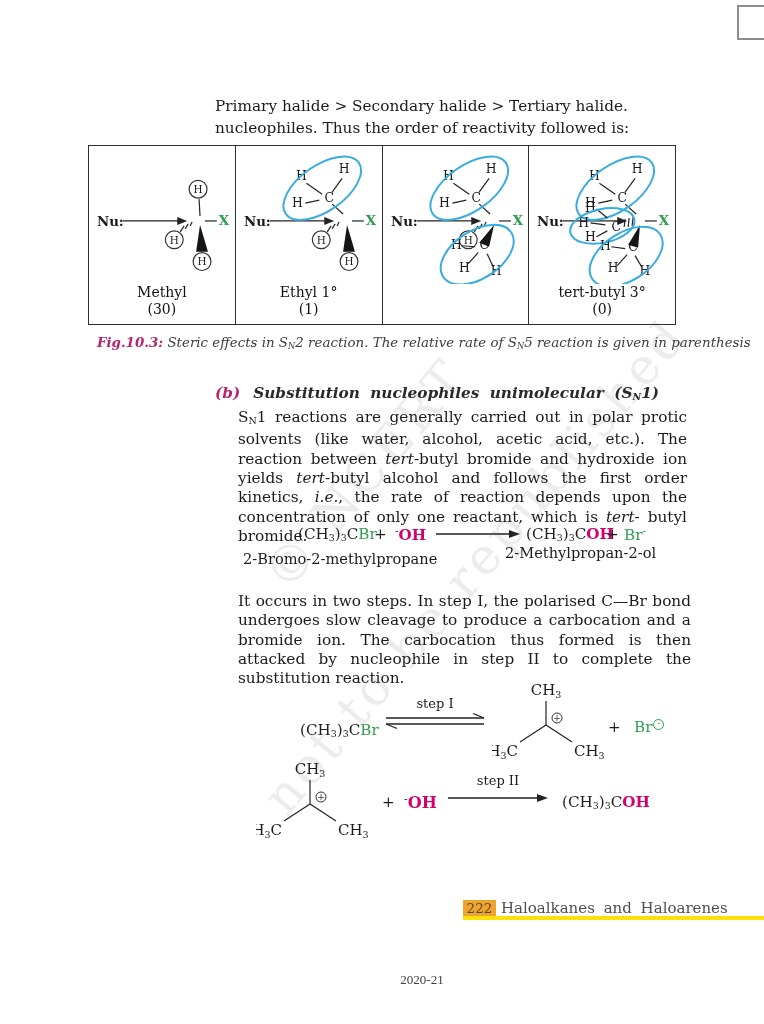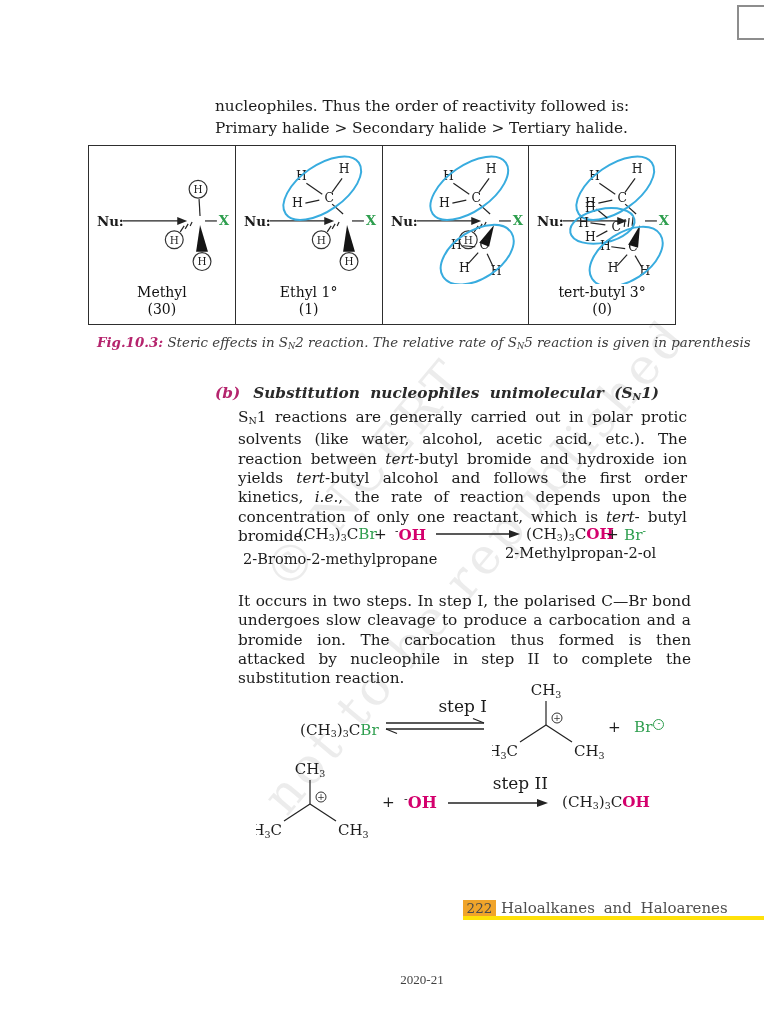--- a/index.html
+++ b/index.html
@@ -52,21 +52,21 @@
   .i{font-style:italic;}
   .g{color:#2e9e4e;}
   .m{color:#d4006d;font-weight:bold;margin-top:27px;}
   .mag{color:#b5246d;}
 
   .f{font-size:15.2px;}
   .flabel{font-size:14.6px;color:#1b1b1b;}
 
   .arrowsvg line{stroke:#222;stroke-width:1.3;fill:none;}
   .arrowsvg polygon{fill:#222;}
-  .steplabel{display:block;text-align:right;font-size:17px;color:#1b1b1b;margin-bottom:1px;}
+  .steplabel{display:block;text-align:center;font-size:13px;color:#1b1b1b;margin-bottom:1px;}
 
   .carbo line{stroke:#222;stroke-width:1.2;}
   .carbo text{font-family:"DejaVu Serif","Liberation Serif",serif;}
   .t-f{font-size:15px;fill:#1c1c1c;}
   .ts{font-size:9.5px;}
   .chgc{fill:none;stroke:#333;stroke-width:1;}
   .chgt{font-size:9px;fill:#333;}
 
   .circhg{display:inline-block;width:9px;height:9px;border:1px solid currentColor;border-radius:50%;
           font-size:9px;line-height:7px;text-align:center;vertical-align:super;margin-left:1px;}
@@ -85,22 +85,22 @@
 <div class="page">
 
   <div class="watermark">
     <div>© NCERT</div>
     <div>not to be republished</div>
   </div>
 
   <div class="abs corner"></div>
 
   <div class="abs intro">
+    <div>Primary halide &gt; Secondary halide &gt; Tertiary halide.</div>
     <div>nucleophiles. Thus the order of reactivity followed is:</div>
-    <div>Primary halide &gt; Secondary halide &gt; Tertiary halide.</div>
   </div>
 
   <div class="abs figbox">
 
     <div class="panel">
       <svg class="struct" viewBox="0 0 147 138">
         <text class="t-nu" x="8" y="80">Nu:</text>
         <line x1="34" y1="75" x2="96" y2="75"></line>
           <polygon class="ah" points="99,75 89,71 89,79"></polygon>
         <line x1="112" y1="70" x2="111" y2="53"></line>

